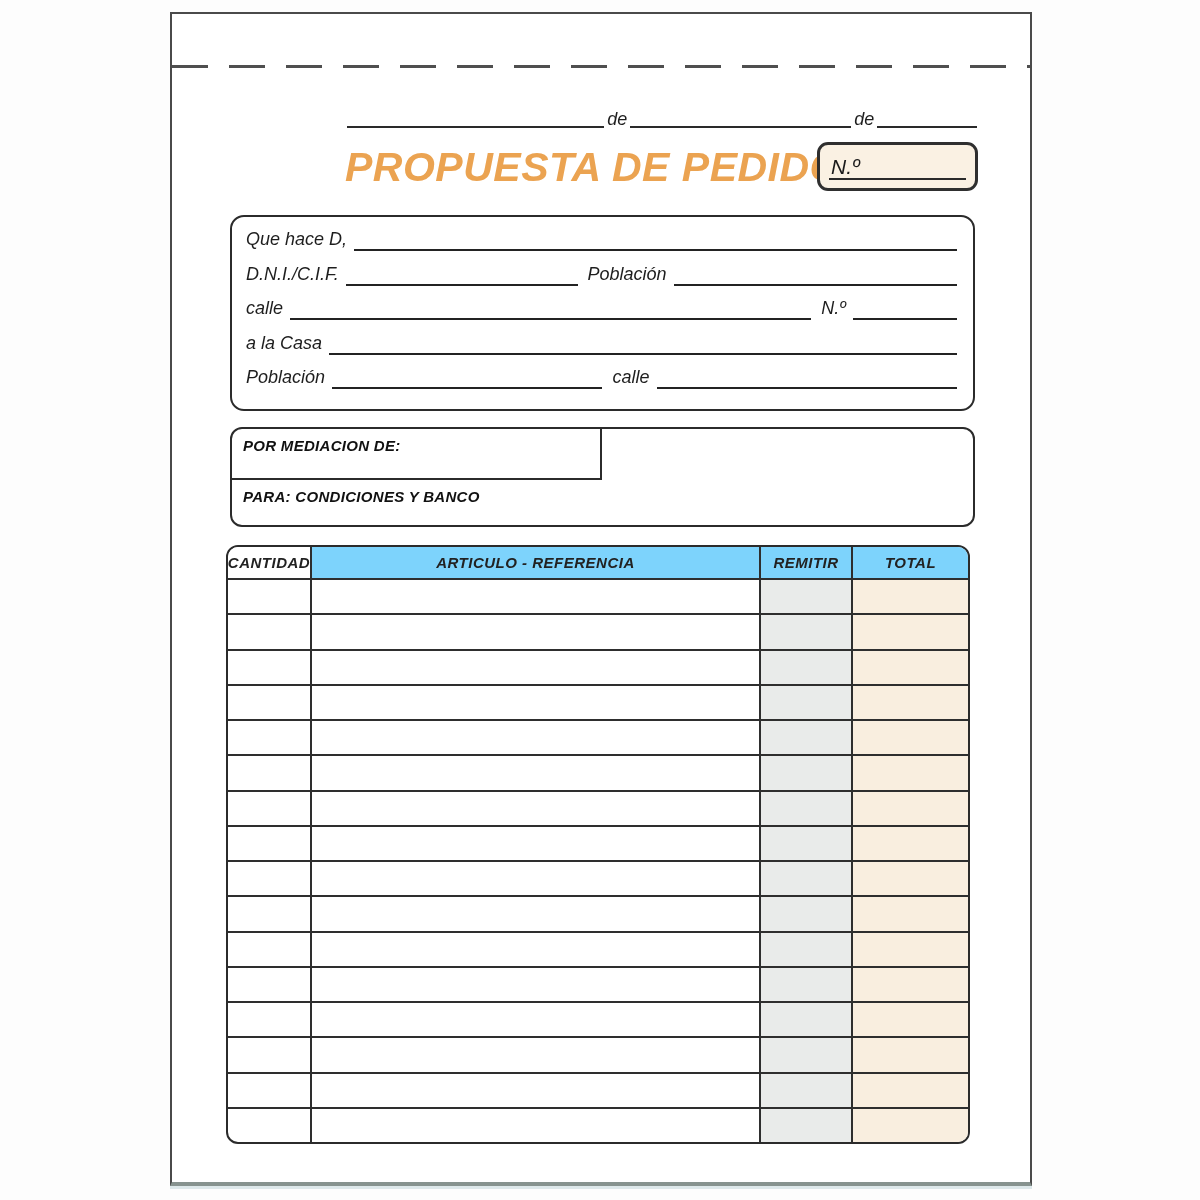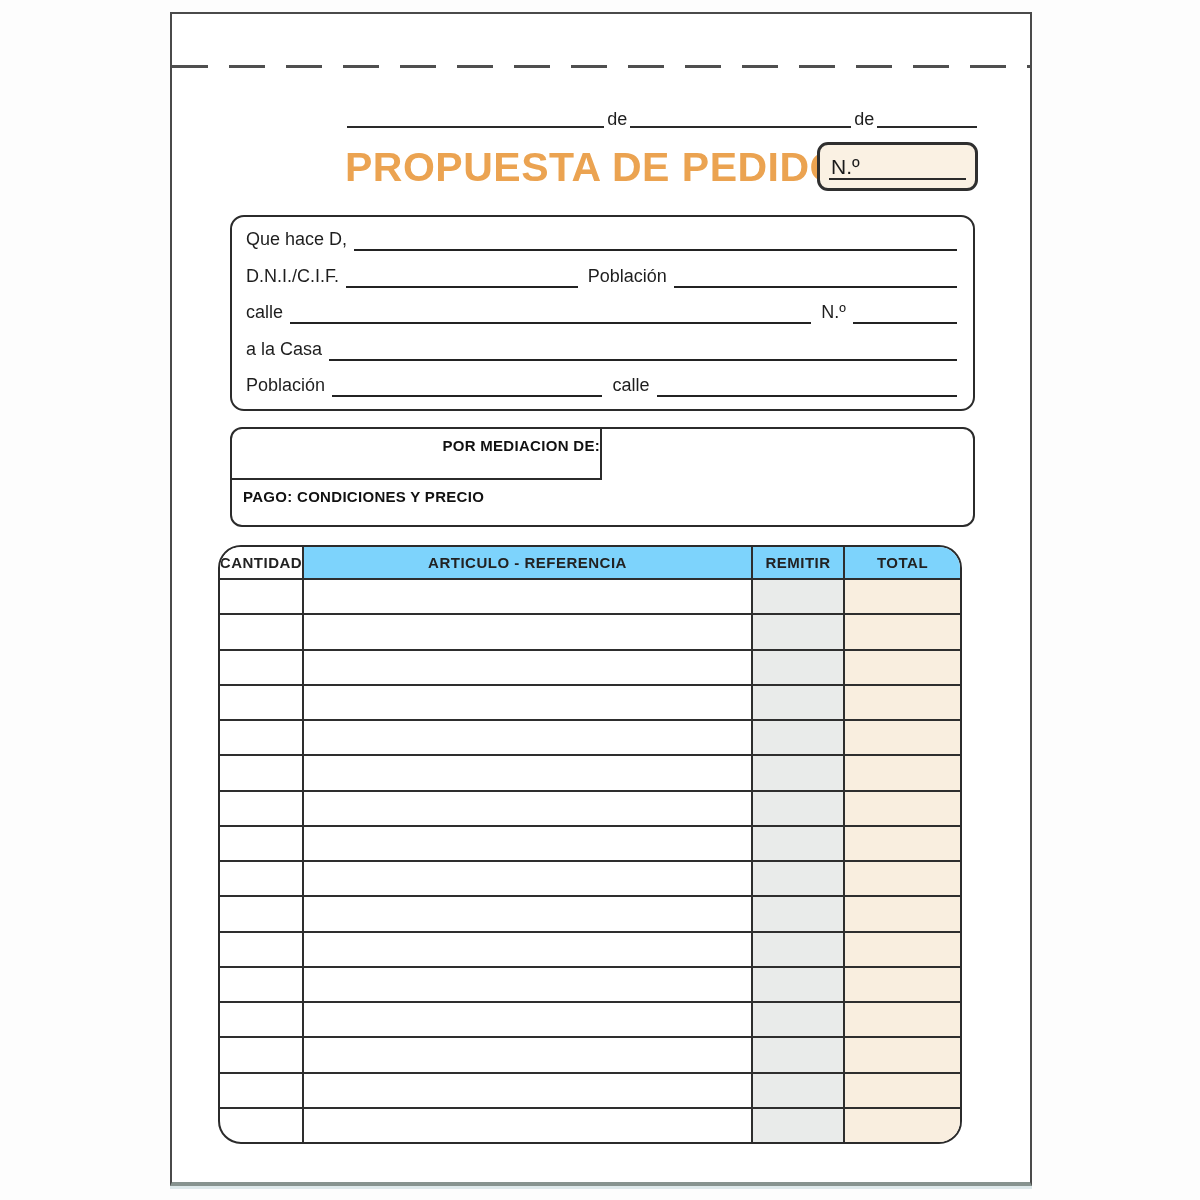--- a/index.html
+++ b/index.html
@@ -1,56 +1,56 @@
 <!DOCTYPE html>
 <html><head>
 <meta charset="utf-8">
 <style>
   html,body{margin:0;padding:0;background:#fdfdfd;}
   .canvas{position:relative;width:1200px;height:1200px;background:#fdfdfd;overflow:hidden;
           font-family:"Liberation Sans","DejaVu Sans",sans-serif;color:#1e1e1e;}
   
   .page{position:absolute;left:170px;top:12px;width:862px;height:1174px;background:#ffffff;
         border-top:2px solid #4a4a4a;border-left:2px solid #4a4a4a;border-right:2px solid #4a4a4a;
-        border-bottom:4px solid #87938f;box-shadow:0 3px 0 #dde8ea;box-sizing:border-box;}
+        border-bottom:4px solid #87938f;box-shadow:0 3px 0 #dde8ea;box-sizing:border-box;font-style:italic;}
   .perforation{position:absolute;left:0;right:0;top:51px;height:3px;
         background:repeating-linear-gradient(90deg,#4f4f4f 0 36px,transparent 36px 57px);}
   
   .date-row{position:absolute;left:175px;top:96px;width:630px;display:flex;align-items:flex-end;
         font-size:18px;}
   .dline{border-bottom:2px solid #2a2a2a;height:16px;}
   .dl1{width:268px;} .dl2{width:230px;} .dl3{width:104px;}
   .de{margin:0 3px;line-height:18px;}
   
   .title{position:absolute;left:173px;top:130px;font-size:41px;font-weight:bold;color:#EBA351;
         letter-spacing:0.5px;white-space:nowrap;}
   .num-box{position:absolute;left:645px;top:128px;width:161px;height:49px;background:#FAF1E3;
         border:3px solid #2f2f2f;border-radius:11px;box-sizing:border-box;}
   .num-label{position:absolute;left:11px;bottom:9px;font-size:21px;color:#1a1a1a;}
   .num-line{position:absolute;left:9px;right:9px;bottom:8px;border-bottom:2px solid #2a2a2a;}
   
   .cust-box{position:absolute;left:58px;top:201px;width:745px;height:196px;border:2px solid #2b2b2b;
-        border-radius:14px;box-sizing:border-box;padding:12px 16px 12px 14px;
+        border-radius:14px;box-sizing:border-box;padding:12px 16px 20px 14px;
         display:flex;flex-direction:column;justify-content:space-between;}
   .frow{display:flex;align-items:flex-end;font-size:18px;}
   .flabel{white-space:nowrap;padding-bottom:1px;}
   .fline{border-bottom:2px solid #232323;height:14px;margin-left:7px;flex-grow:1;}
   .fline.mid{margin-right:10px;}
   .g5{flex-grow:5;} .g1{flex-grow:1;} .g09{flex-grow:0.9;} .g11{flex-grow:1.1;}
   
   .med-box{position:absolute;left:58px;top:413px;width:745px;height:100px;border:2px solid #2b2b2b;
         border-radius:12px;box-sizing:border-box;display:grid;
         grid-template-columns:370px 1fr;grid-template-rows:51px 1fr;overflow:hidden;}
   .med-cell{font-size:15px;font-weight:600;letter-spacing:0.3px;padding:8px 0 0 11px;color:#111;}
-  .med-left{border-right:2px solid #2b2b2b;border-bottom:2px solid #2b2b2b;text-align:right;}
+  .med-left{border-right:2px solid #2b2b2b;border-bottom:2px solid #2b2b2b;}
   .med-right{border-bottom:2px solid #2b2b2b;}
   .med-bottom{grid-column:1 / span 2;}
   
-  .items-table{position:absolute;left:46px;top:531px;width:744px;height:599px;border:2px solid #2b2b2b;
-        border-radius:23px;box-sizing:border-box;overflow:hidden;display:grid;
+  .items-table{position:absolute;left:54px;top:531px;width:744px;height:599px;border:2px solid #2b2b2b;
+        border-radius:12px;box-sizing:border-box;overflow:hidden;display:grid;
         grid-template-columns:84px 1fr 92px 115px;grid-template-rows:31px repeat(16,1fr);}
   .th{font-size:15px;font-weight:bold;letter-spacing:0.5px;color:#222;display:flex;
         align-items:center;justify-content:center;background:#7dd3fc;}
   .th.c0{background:#ffffff;}
   .c0,.c1,.c2{border-right:2px solid #2e2e2e;}
   .td{border-top:2px solid #2e2e2e;}
   .td.c2{background:#E9EBEA;}
   .td.c3{background:#F9EEDF;}
 </style>
 </head>
@@ -103,21 +103,21 @@
         <span class="flabel">calle</span>
         <span class="fline g1"></span>
       </div>
     </div>
 
     <div class="med-box">
       <div class="med-cell med-left">
         <span>POR MEDIACION DE:</span>
       </div>
       <div class="med-cell med-bottom">
-        <span>PAGO: CONDICIONES Y PRECIO</span>
+        <span>PARA: CONDICIONES Y BANCO</span>
       </div>
     </div>
 
     <div class="items-table">
       <div class="th c0">CANTIDAD</div>
       <div class="th c1">ARTICULO - REFERENCIA</div>
       <div class="th c2">REMITIR</div>
       <div class="th c3">TOTAL</div>
 
     <div class="td c0"></div>

